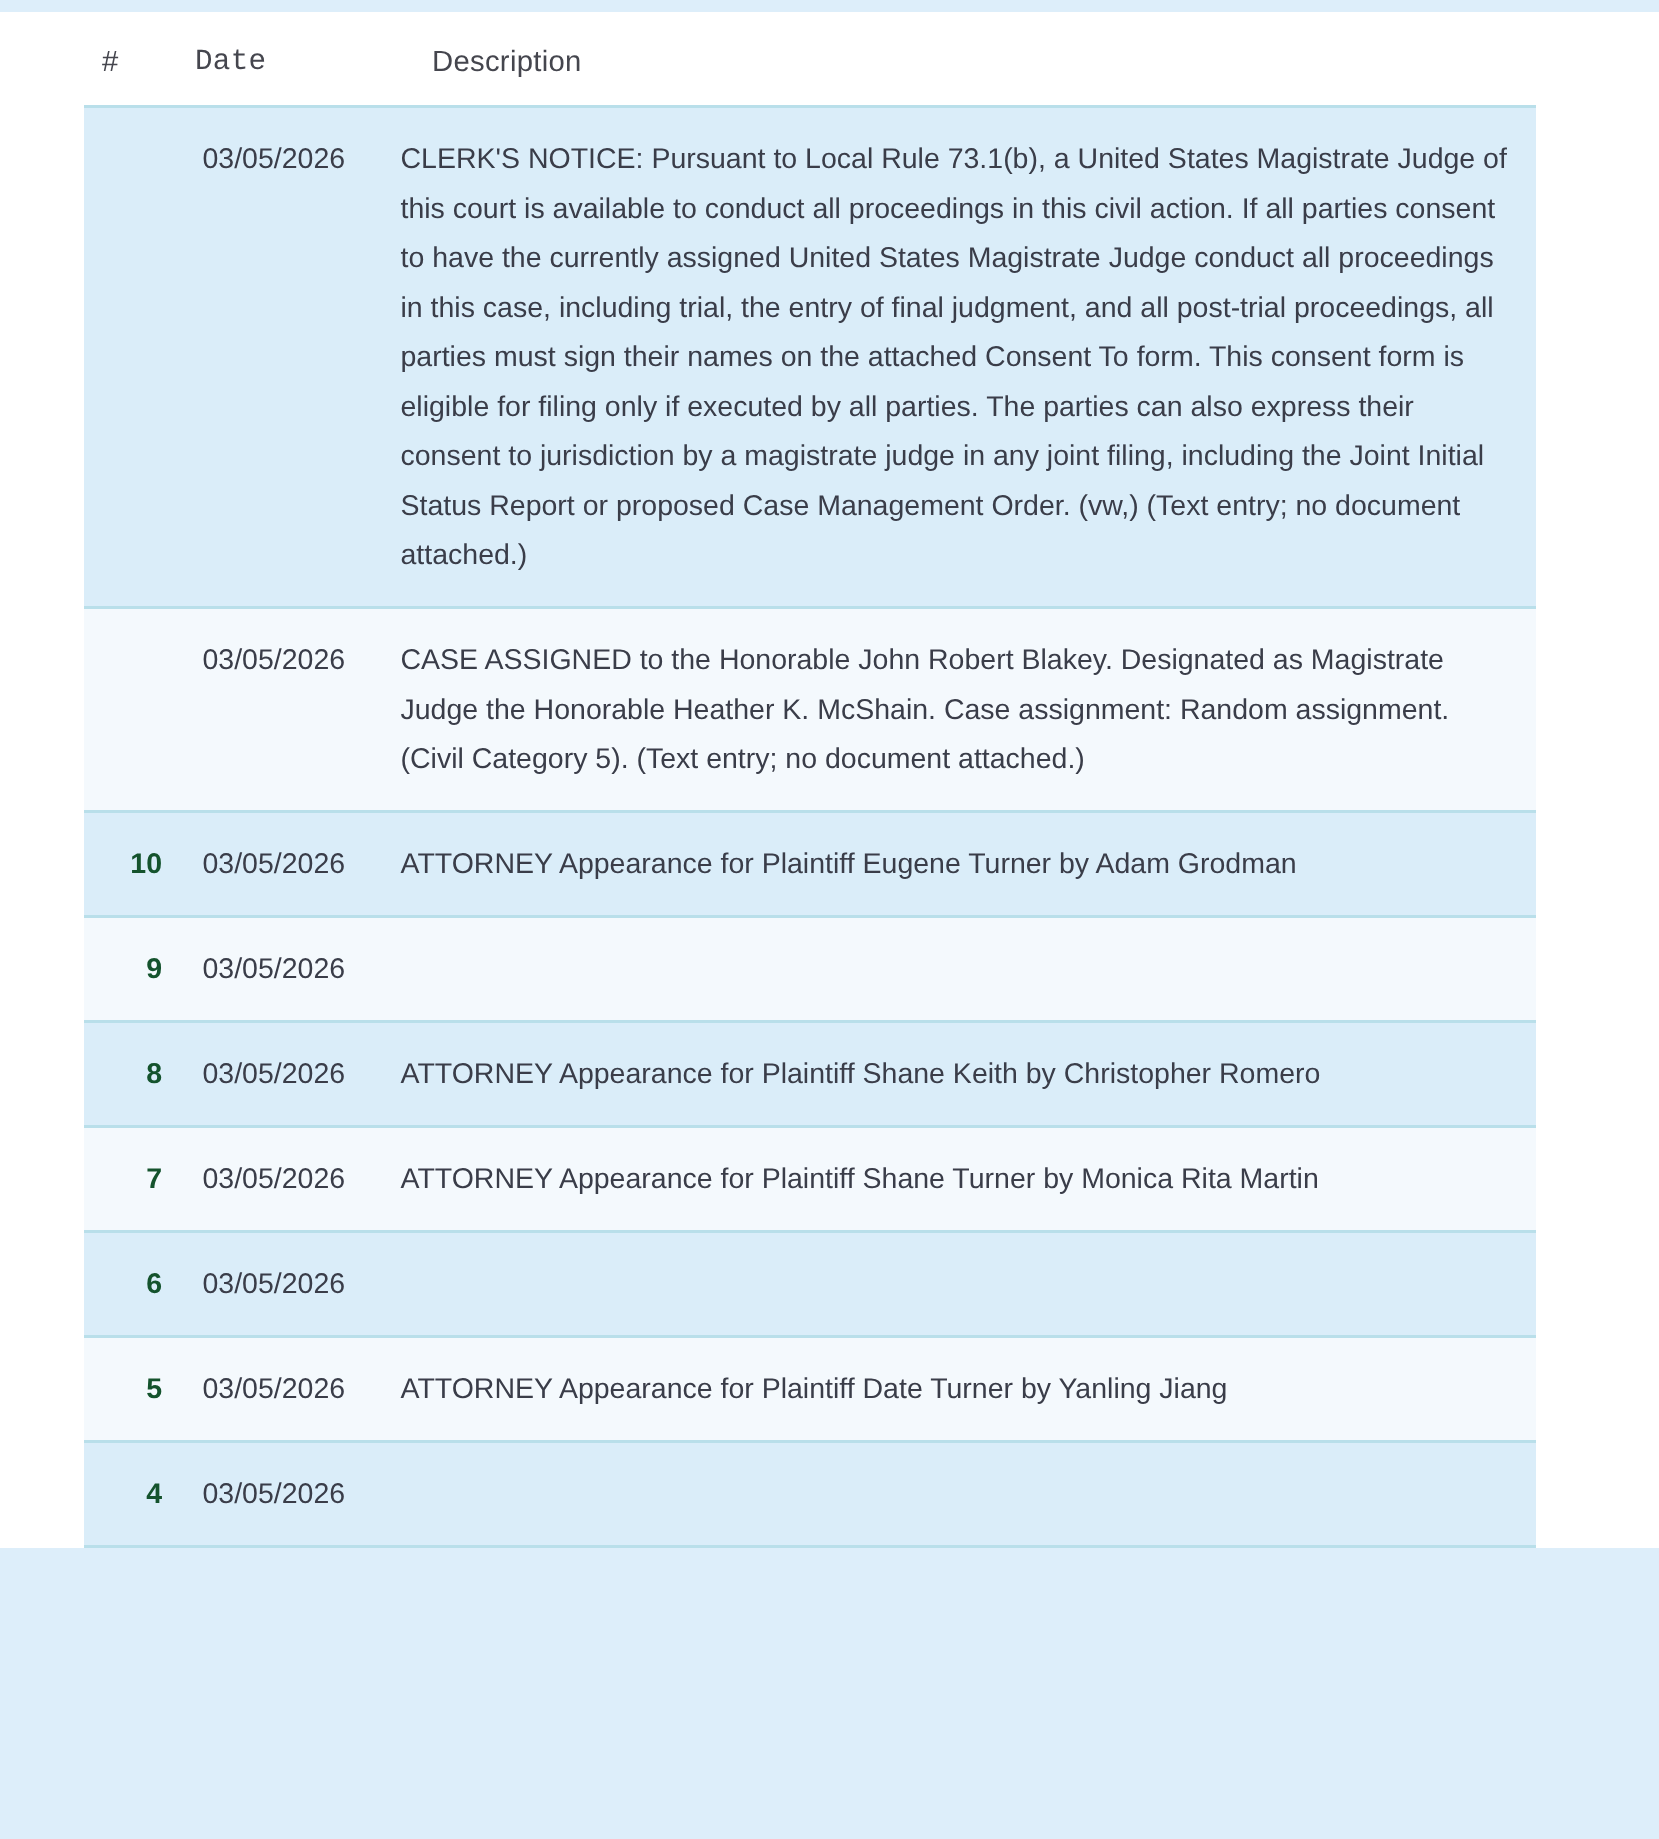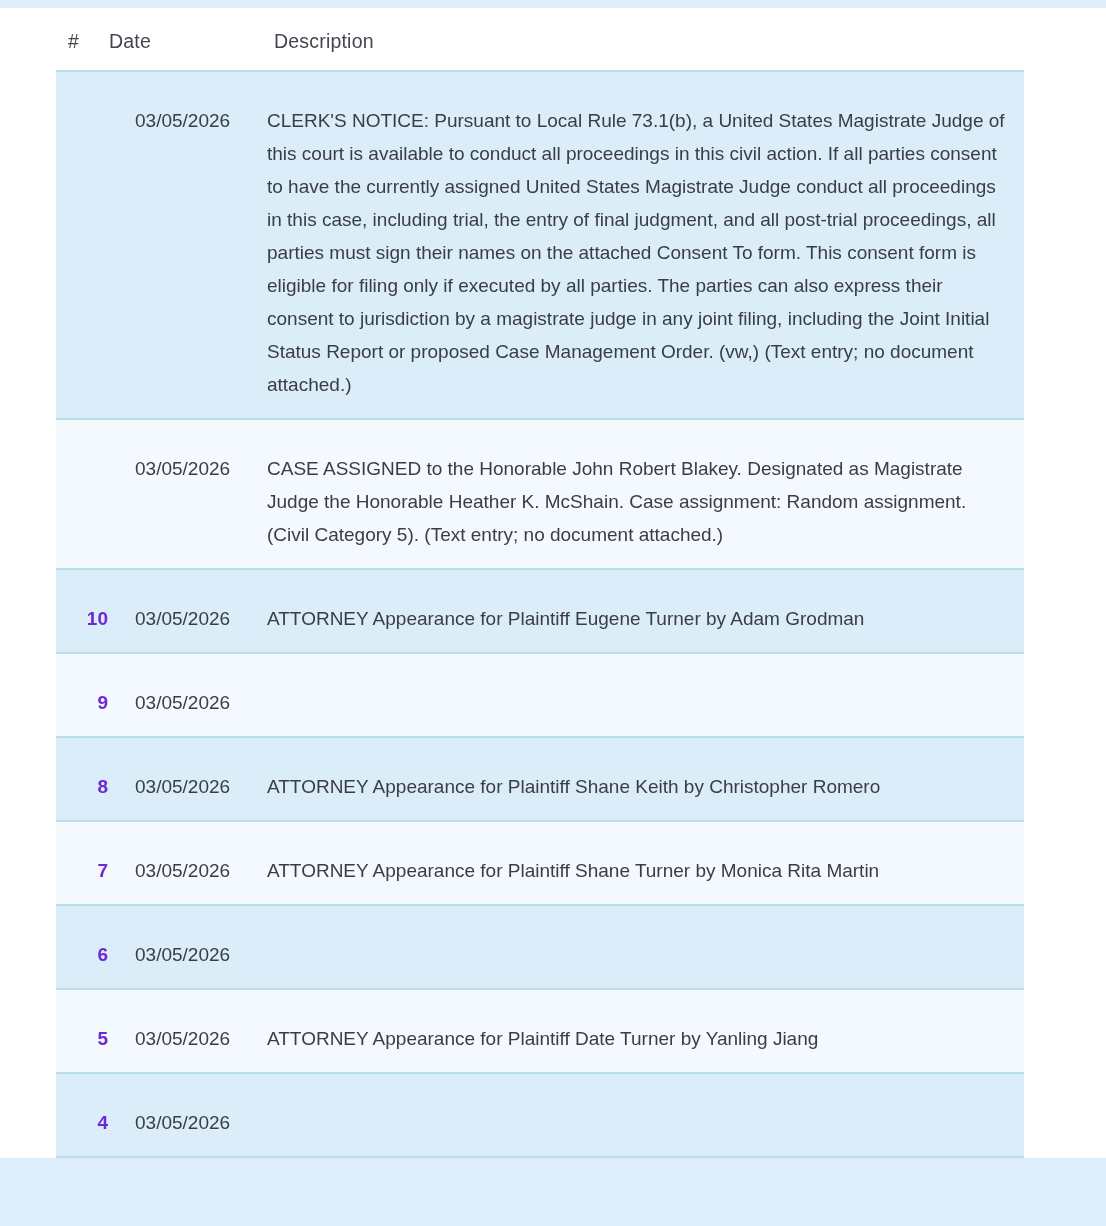--- a/index.html
+++ b/index.html
@@ -35,45 +35,45 @@
     background: #ffffff;
   }
   .header-label {
     position: absolute;
     top: 22px;
     font-size: 19.5px;
     color: #45464e;
     letter-spacing: 0.2px;
   }
   .hl-num  { left: 68px; }
-  .hl-date { left: 109px; }
-  .hl-desc { left: 274px; text-align: right; }
+  .hl-date { left: 130px; font-family: Liberation Mono, monospace; }
+  .hl-desc { left: 288px; text-align: right; }
   .docket-table {
     margin-left: 56px;
     width: 968px;
     flex: 0 0 auto;
     border-bottom: 2px solid #b9dfea;
   }
   .docket-row {
     display: grid;
     grid-template-columns: 52px 148px 1fr;
     border-top: 2px solid #b9dfea;
-    padding: 32px 0 17px 0;
+    padding: 18px 0 17px 0;
   }
   .docket-row:nth-child(odd)  { background: #daedf9; }
   .docket-row:nth-child(even) { background: #f4f9fd; }
   .cell {
     font-size: 19px;
     line-height: 33px;
     color: #3a3d49;
   }
   .cell-num {
     text-align: right;
     font-weight: bold;
-    color: #6d28d9;
+    color: #14532d;
     margin-left: 20px;
   }
   .cell-date {
     padding-left: 27px;
     white-space: nowrap;
   }
   .cell-desc {
     padding-left: 11px;
     padding-right: 12px;
   }

